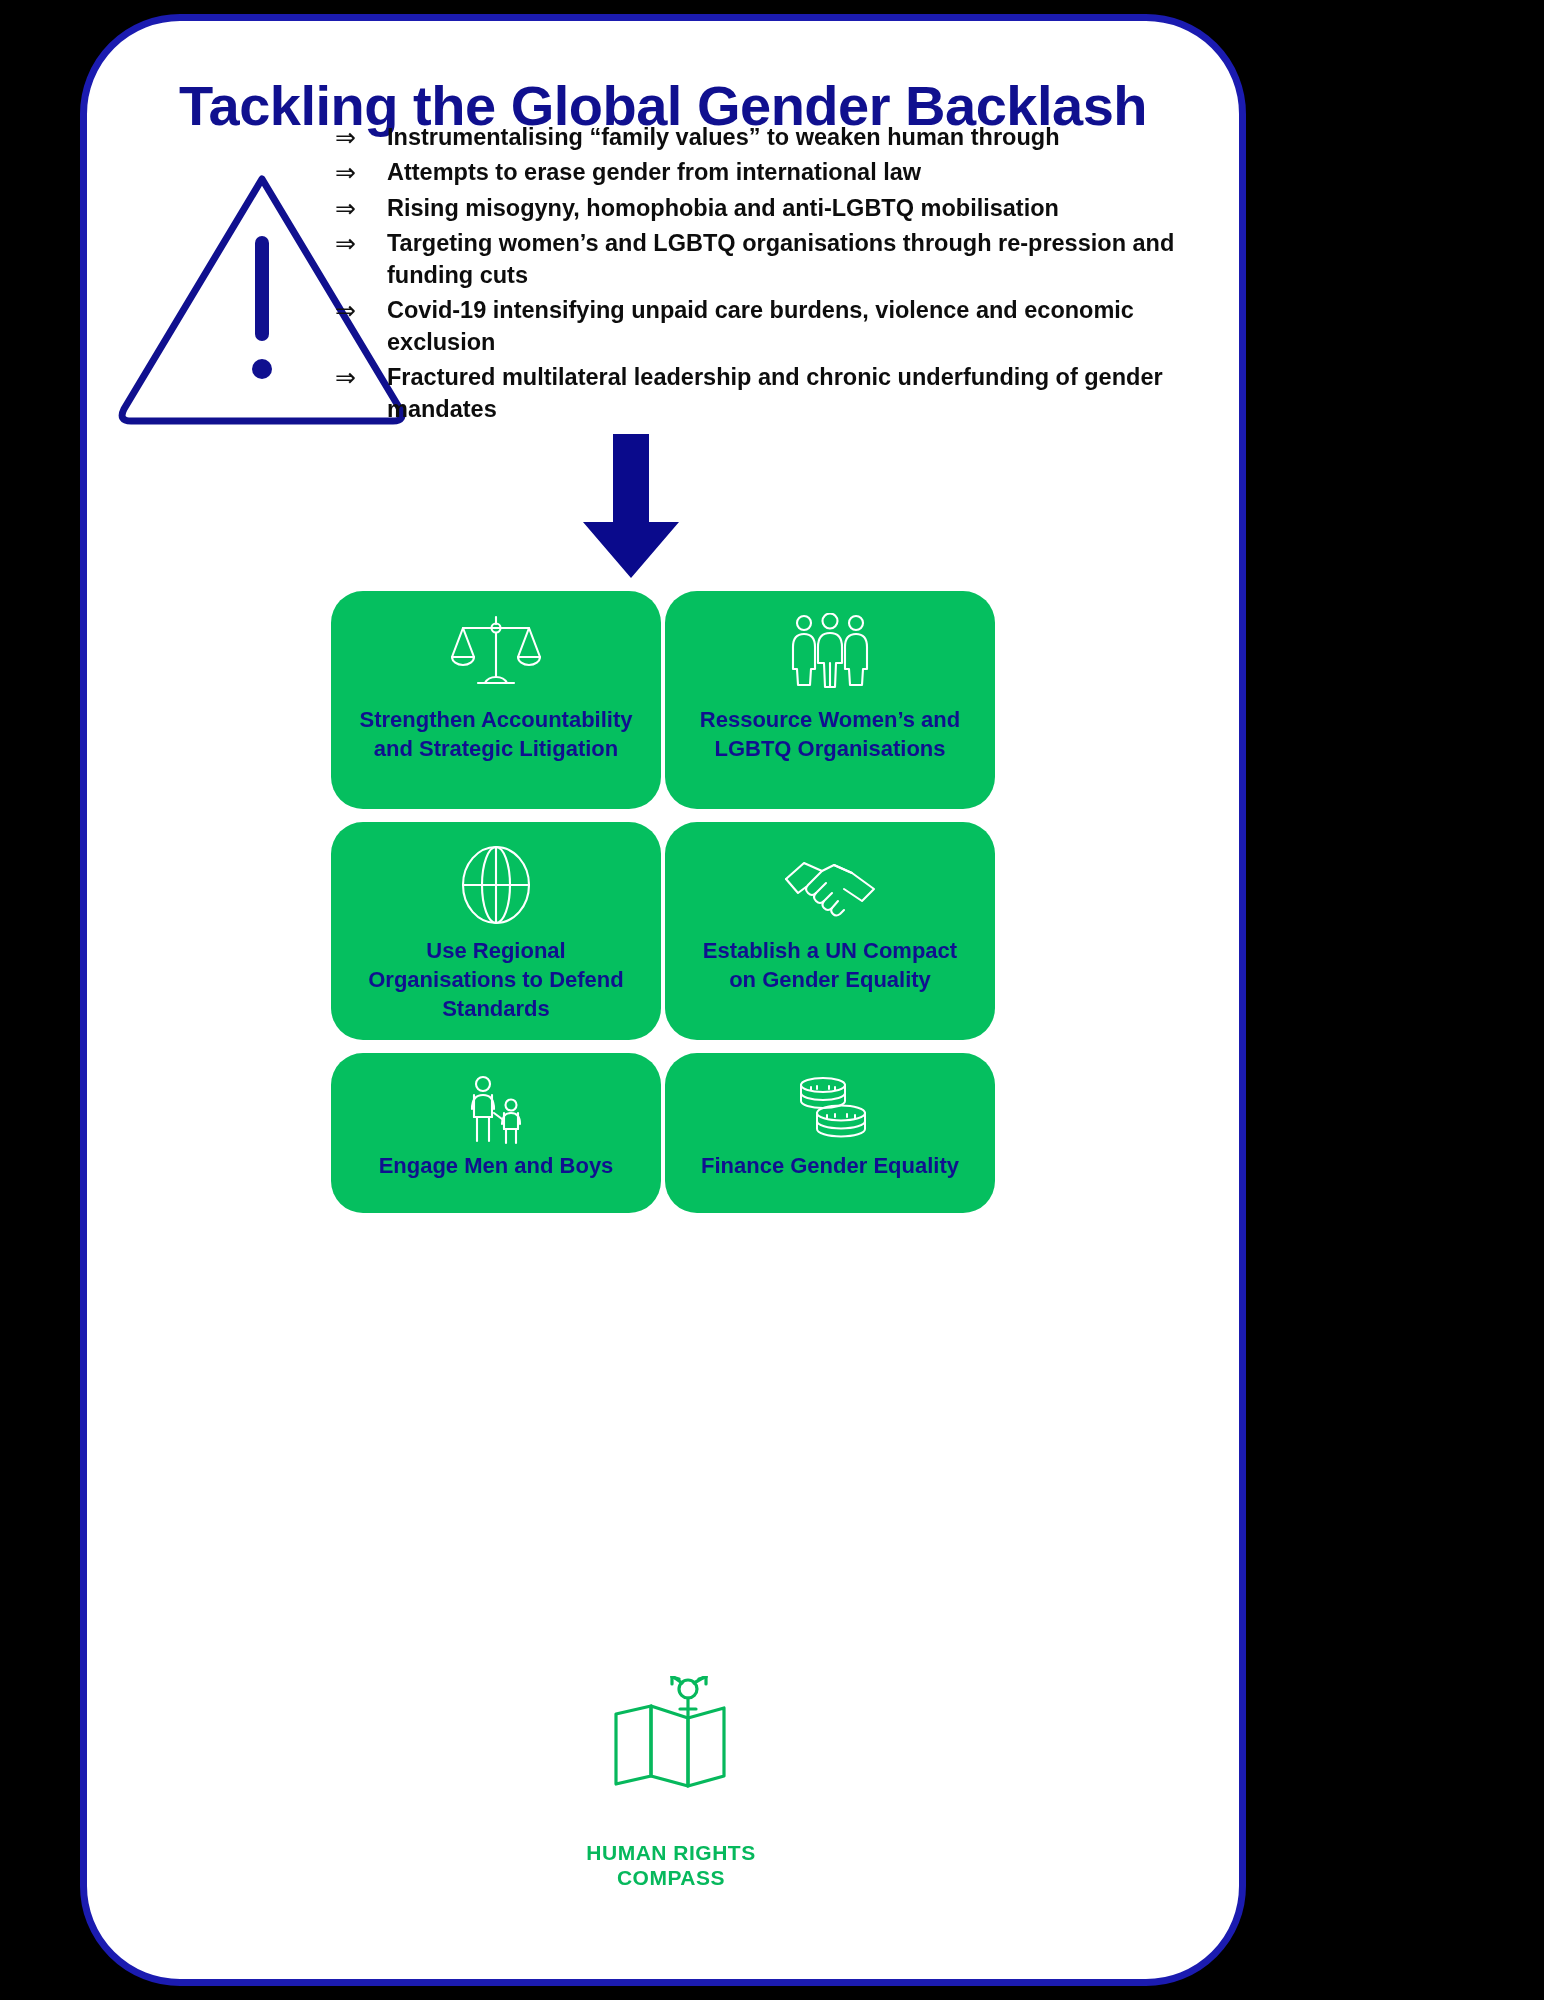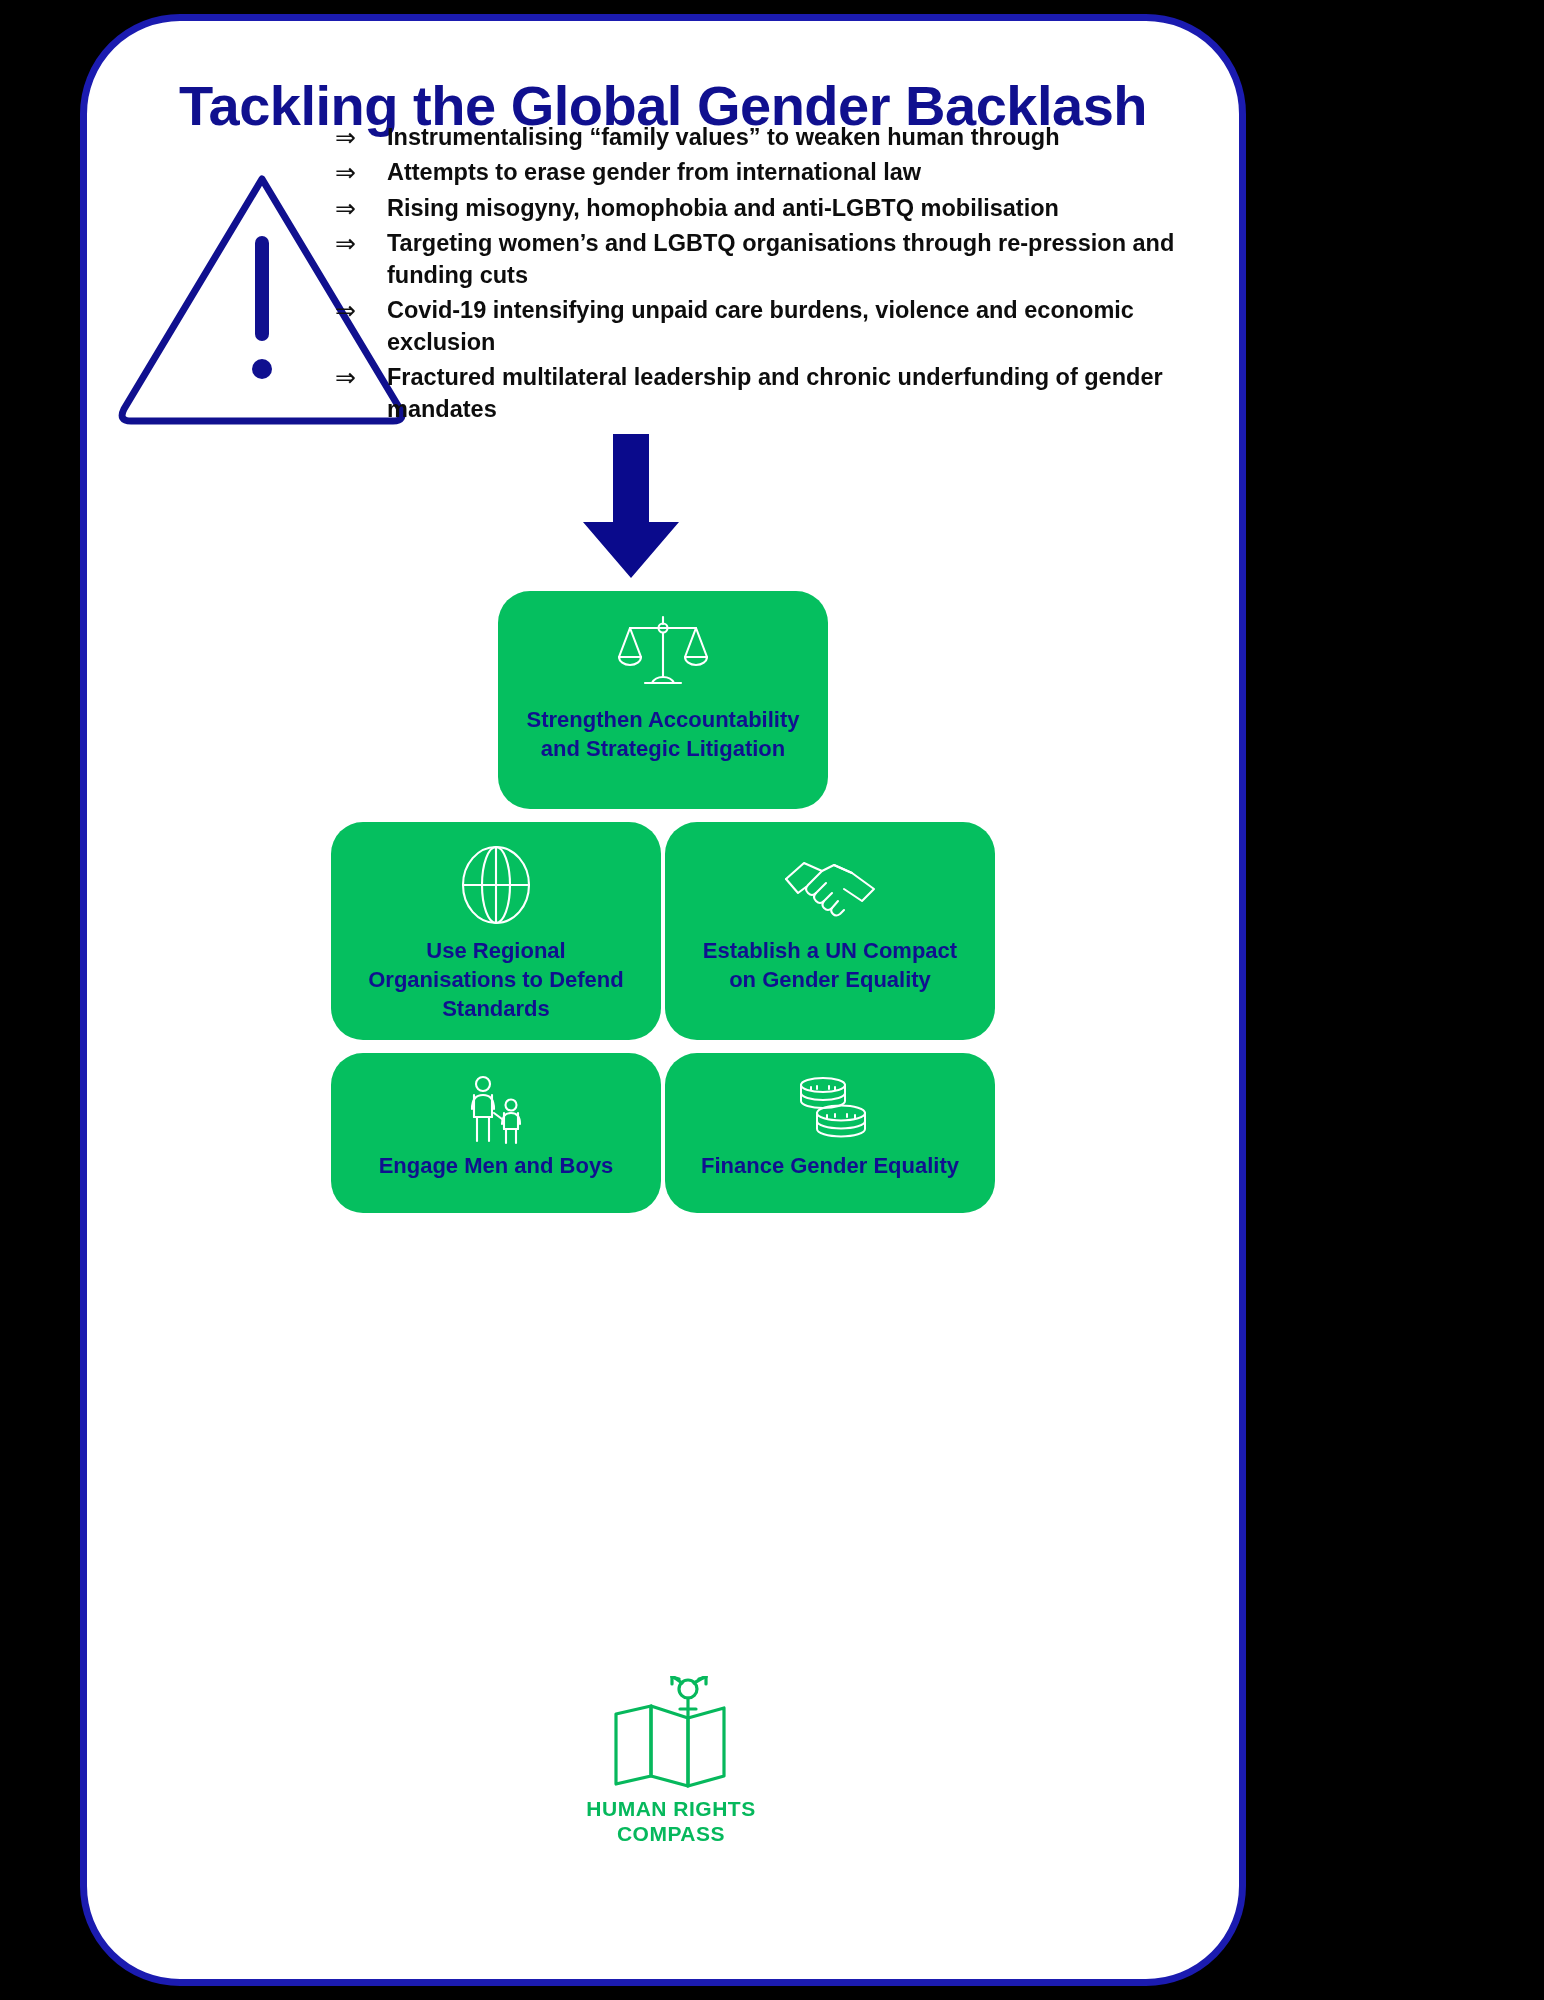--- a/index.html
+++ b/index.html
@@ -123,20 +123,21 @@
   .row-3 .gcard .icon { height: 70px; margin-bottom: 6px; }
 
   
   .logo-block {
     position: absolute;
     left: 16px; right: 0;
     top: 1655px;
     display: flex;
     flex-direction: column;
     align-items: center;
+    gap: 44px;
   }
   .logo-mark { width: 150px; height: 115px; }
   .logo-text {
     margin-top: 6px;
     text-align: center;
     color: #06b85c;
     font-weight: bold;
     font-size: 21px;
     line-height: 1.18;
     letter-spacing: 0.5px;
@@ -208,20 +209,35 @@
                 <path d="M78 15 L67 44 H89 Z"></path>
                 <path d="M67 44 a11 8 0 0 0 22 0"></path>
                 <path d="M34 70 q3 -6 11 -6 q8 0 11 6"></path>
                 <line x1="27" y1="70" x2="63" y2="70"></line>
               </svg>
             </div>
             <div class="label">Strengthen Accountability
 and Strategic Litigation</div>
           </div>
 
+          <div class="gcard">
+            <div class="icon">
+              <svg width="92" height="82" viewBox="0 0 92 82" fill="none" stroke="#ffffff" stroke-width="2.1" stroke-linecap="round" stroke-linejoin="round">
+                <circle cx="20" cy="10" r="7"></circle>
+                <path d="M9 34 q0 -13 11 -13 q11 0 11 13 L31 56 H27 L26 72 H14 L13 56 H9 Z"></path>
+                <circle cx="46" cy="8" r="7.5"></circle>
+                <path d="M34 34 q0 -14 12 -14 q12 0 12 14 L58 50 H52 L51 74 H41 L40 50 H34 Z"></path>
+                <line x1="46" y1="50" x2="46" y2="74"></line>
+                <circle cx="72" cy="10" r="7"></circle>
+                <path d="M61 34 q0 -13 11 -13 q11 0 11 13 L83 56 H79 L78 72 H66 L65 56 H61 Z"></path>
+              </svg>
+            </div>
+            <div class="label">Ressource Women’s and
+LGBTQ Organisations</div>
+          </div>
         </div>
 
         <div class="row row-2">
           <div class="gcard">
             <div class="icon">
               <svg width="74" height="82" viewBox="0 0 74 82" fill="none" stroke="#ffffff" stroke-width="2.1">
                 <ellipse cx="37" cy="41" rx="33" ry="38"></ellipse>
                 <ellipse cx="37" cy="41" rx="14" ry="38"></ellipse>
                 <line x1="37" y1="3" x2="37" y2="79"></line>
                 <line x1="4" y1="41" x2="70" y2="41"></line>

